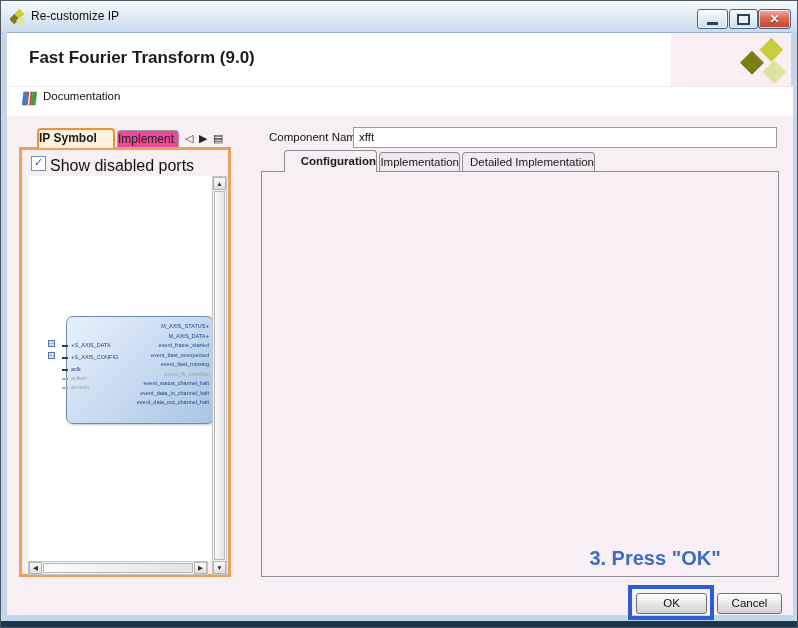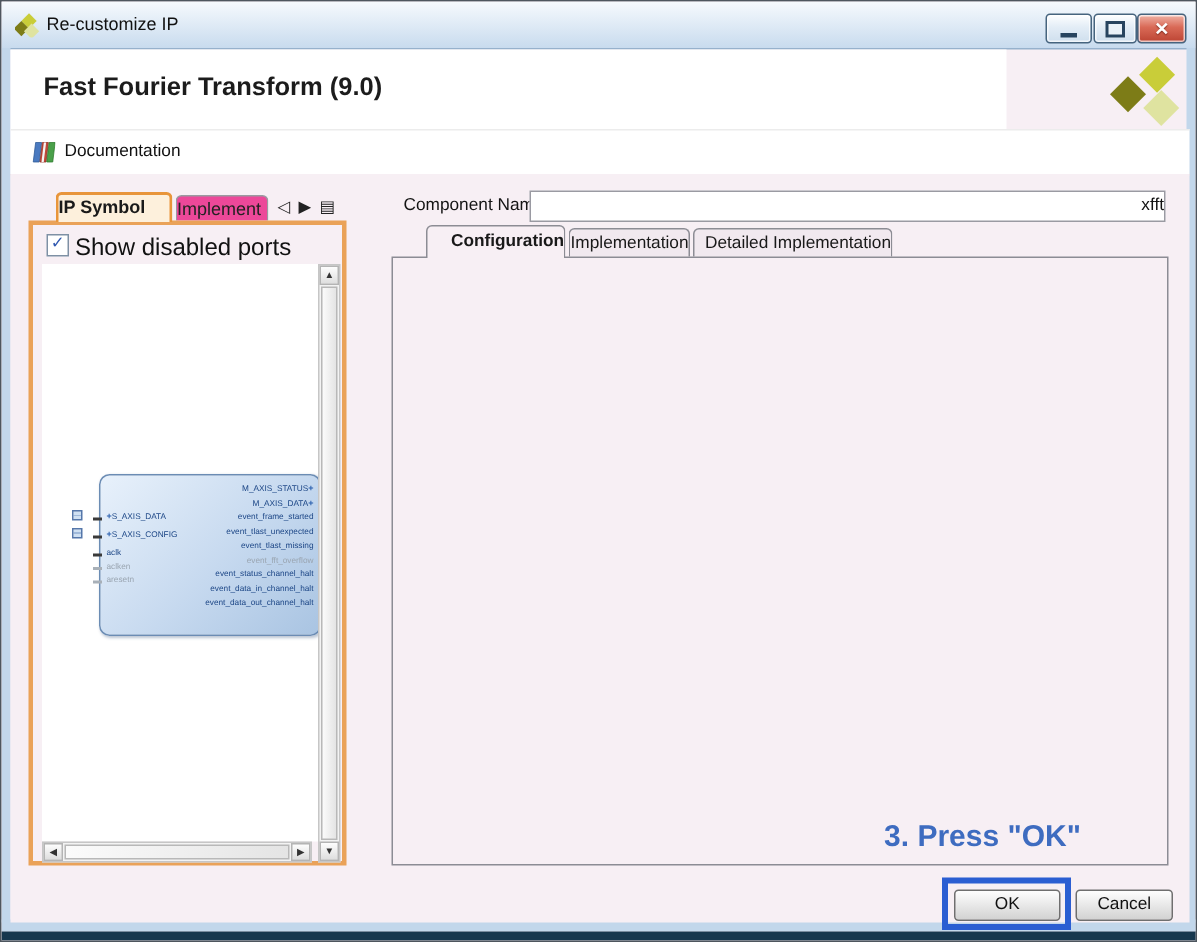--- a/index.html
+++ b/index.html
@@ -23,21 +23,21 @@
   .frame-l{position:absolute;left:0;top:31px;width:6px;height:583px;background:#c2d7eb;}
   .frame-r{position:absolute;right:0;top:31px;width:6px;height:583px;background:#c2d7eb;}
   .frame-b-light{position:absolute;left:0;bottom:6px;width:798px;height:8px;background:#c2d7eb;}
   .frame-b-dark{position:absolute;left:0;bottom:0;width:798px;height:6px;background:#16374e;}
   
   .header-band{position:absolute;left:6px;top:32px;width:664px;height:53px;background:#fff;}
   .page-title{position:absolute;left:28px;top:47px;font-size:17px;font-weight:bold;color:#1c1c1c;}
   .xlogo{position:absolute;left:735px;top:35px;width:56px;height:48px;}
   .toolbar{position:absolute;left:6px;top:85px;width:786px;height:29px;background:#fff;
     border-top:1px solid #ececec;border-bottom:1px solid #c8c1c7;}
-  .doc-btn{position:absolute;left:8px;top:3px;height:22px;display:flex;align-items:center;gap:6px;
+  .doc-btn{position:absolute;left:8px;top:3px;height:22px;display:flex;align-items:flex-start;gap:6px;
     padding:0 6px;border-radius:2px;}
   .doc-label{font-size:11.5px;color:#111;}
   .main-bg{position:absolute;left:6px;top:115px;width:786px;height:499px;background:#f7eff4;}
   
   .ltab{position:absolute;font-size:12px;box-sizing:border-box;overflow:hidden;}
   .ltab-active{left:36px;top:127px;width:78px;height:20px;line-height:17px;font-weight:bold;color:#1a1a1a;
     background:#fdf0dc;border:2px solid #e8953a;border-bottom:none;border-radius:4px 4px 0 0;z-index:3;}
   .ltab-idle{left:116px;top:129px;width:62px;height:18px;line-height:17px;color:#222;
     background:#ec4899;border:1px solid #9a9aa0;border-bottom:none;border-radius:4px 4px 0 0;white-space:nowrap;}
   .tabnav{position:absolute;top:130px;font-size:11px;color:#222;line-height:14px;}
@@ -61,21 +61,21 @@
   .prow.dis{color:#9aa5b1;}
   .prow .plus{color:#2a5fae;font-weight:bold;font-size:6px;}
   .prow.r::after{content:"";position:absolute;right:-9px;top:4px;width:6px;height:2px;background:#3a3a3a;}
   .prow.l::before{content:"";position:absolute;left:-9px;top:4px;width:6px;height:2px;background:#3a3a3a;}
   .prow.dis::after,.prow.dis::before{background:#a8b0b8;}
   .ifsq{position:absolute;width:7px;height:7px;border:1px solid #5577aa;background:
     repeating-linear-gradient(0deg,#cfe0f2 0 2px,#9fb9da 2px 3px);box-sizing:border-box;}
   
   .label{position:absolute;font-size:11.5px;color:#141414;white-space:nowrap;}
   .comp-field{position:absolute;left:352px;top:126px;width:424px;height:21px;background:#fff;
-    border:1px solid #9a9aa2;box-sizing:border-box;font-size:11.5px;line-height:19px;padding-left:5px;color:#111;text-align:right;}
+    border:1px solid #9a9aa2;box-sizing:border-box;font-size:11.5px;line-height:19px;padding-left:5px;color:#111;}
   .rtab{position:absolute;border:1px solid #8c8c94;border-bottom:none;border-radius:4px 4px 0 0;
     background:#f1e9ef;font-size:11.5px;text-align:right;color:#191919;box-sizing:border-box;}
   .rtab.active{background:#f7eff4;font-weight:bold;z-index:3;}
   .config-panel{position:absolute;left:260px;top:170px;width:518px;height:406px;border:1px solid #8c8c94;
     background:#f7eff4;box-sizing:border-box;z-index:1;}
   .dd{position:absolute;width:62px;height:20px;background:linear-gradient(#ffffff,#f2f2f2);
     border:1px solid #8e8e8e;box-sizing:border-box;font-size:11.5px;line-height:18px;padding-left:6px;color:#111;}
   .dd::after{content:"";position:absolute;right:6px;top:8px;border:4px solid transparent;border-top-color:#4a4a4a;}
   .tinput{position:absolute;width:127px;height:20px;background:#fff;border:1px solid #b2acb4;box-sizing:border-box;
     font-size:11.5px;line-height:18px;padding-left:5px;color:#111;}

